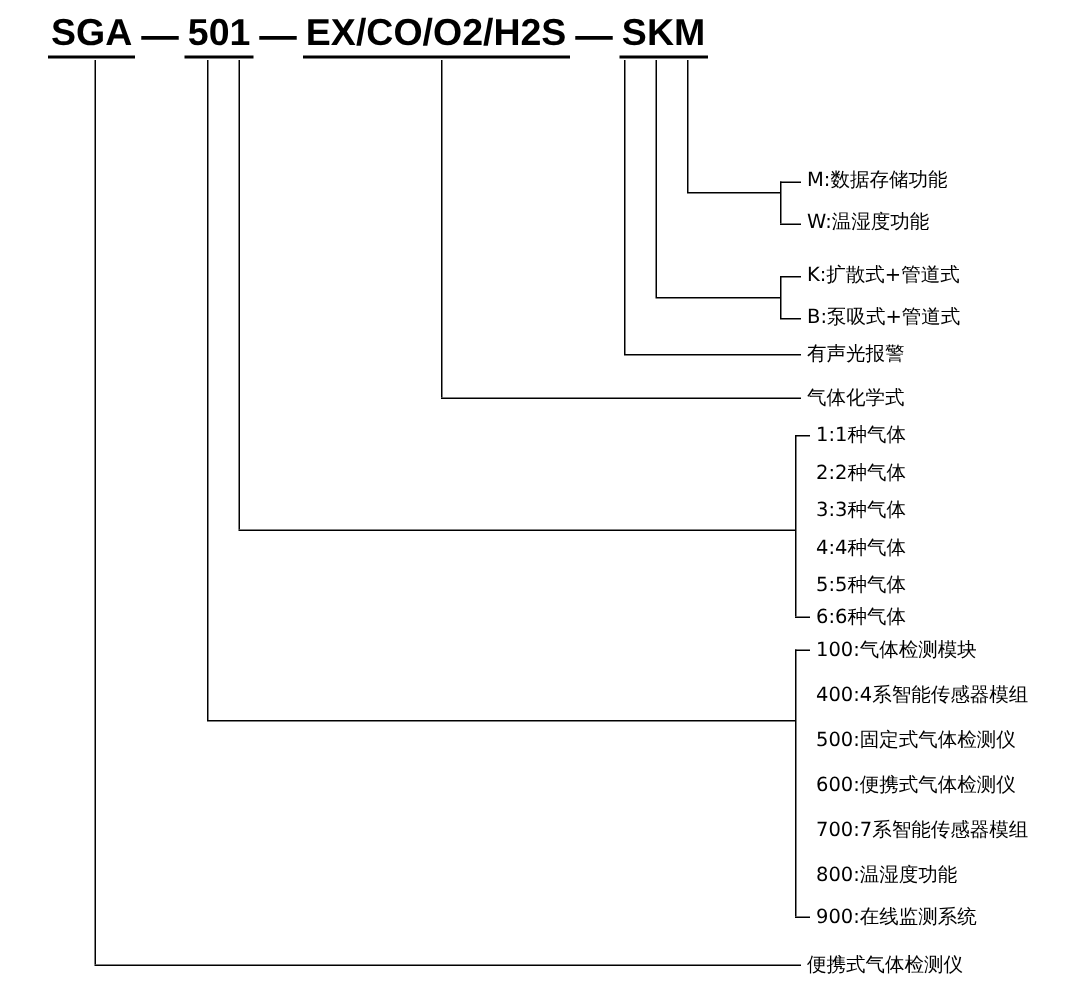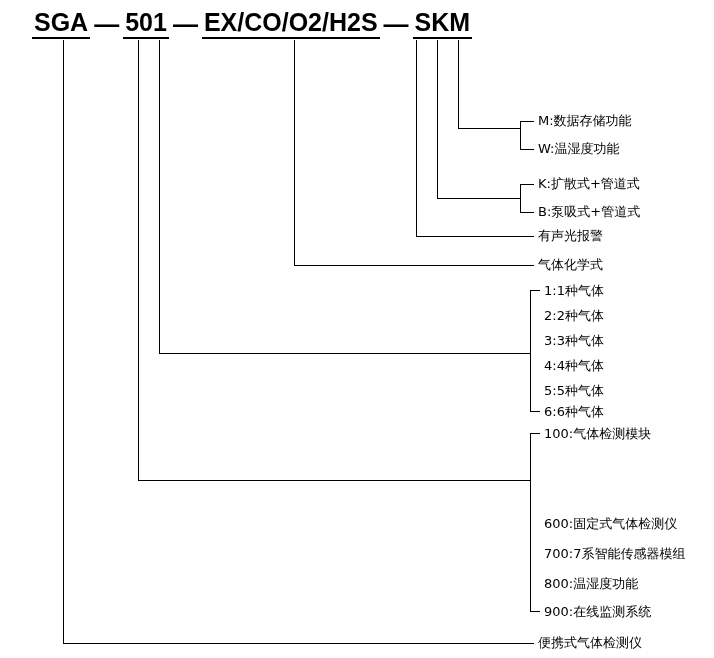--- a/index.html
+++ b/index.html
@@ -132,21 +132,23 @@
   <div class="label" style="left:520px; top:333px;">3:3种气体</div>
   <div class="label" style="left:520px; top:358px;">4:4种气体</div>
   <div class="label" style="left:520px; top:383px;">5:5种气体</div>
   <div class="label" style="left:520px; top:404px;">6:6种气体</div>
 
   <div class="hline" style="left:114px; top:480px; width:392px;"></div>
   <div class="vline" style="left:506px; top:433px; height:178px;"></div>
   <div class="hline" style="left:506px; top:433px; width:10px;"></div>
   <div class="hline" style="left:506px; top:611px; width:10px;"></div>
   <div class="label" style="left:520px; top:426px;">100:气体检测模块</div>
-  <div class="label" style="left:520px; top:516px;">600:固定式气体检测仪</div>
+  <div class="label" style="left:520px; top:456px;">400:4系智能传感器模组</div>
+  <div class="label" style="left:520px; top:486px;">500:固定式气体检测仪</div>
+  <div class="label" style="left:520px; top:516px;">600:便携式气体检测仪</div>
   <div class="label" style="left:520px; top:546px;">700:7系智能传感器模组</div>
   <div class="label" style="left:520px; top:576px;">800:温湿度功能</div>
   <div class="label" style="left:520px; top:604px;">900:在线监测系统</div>
 
   <div class="hline" style="left:39px; top:643px; width:471px;"></div>
   <div class="group-label" style="left:514px; top:635px;">便携式气体检测仪</div>
 
 </div>
 
 </body></html>

